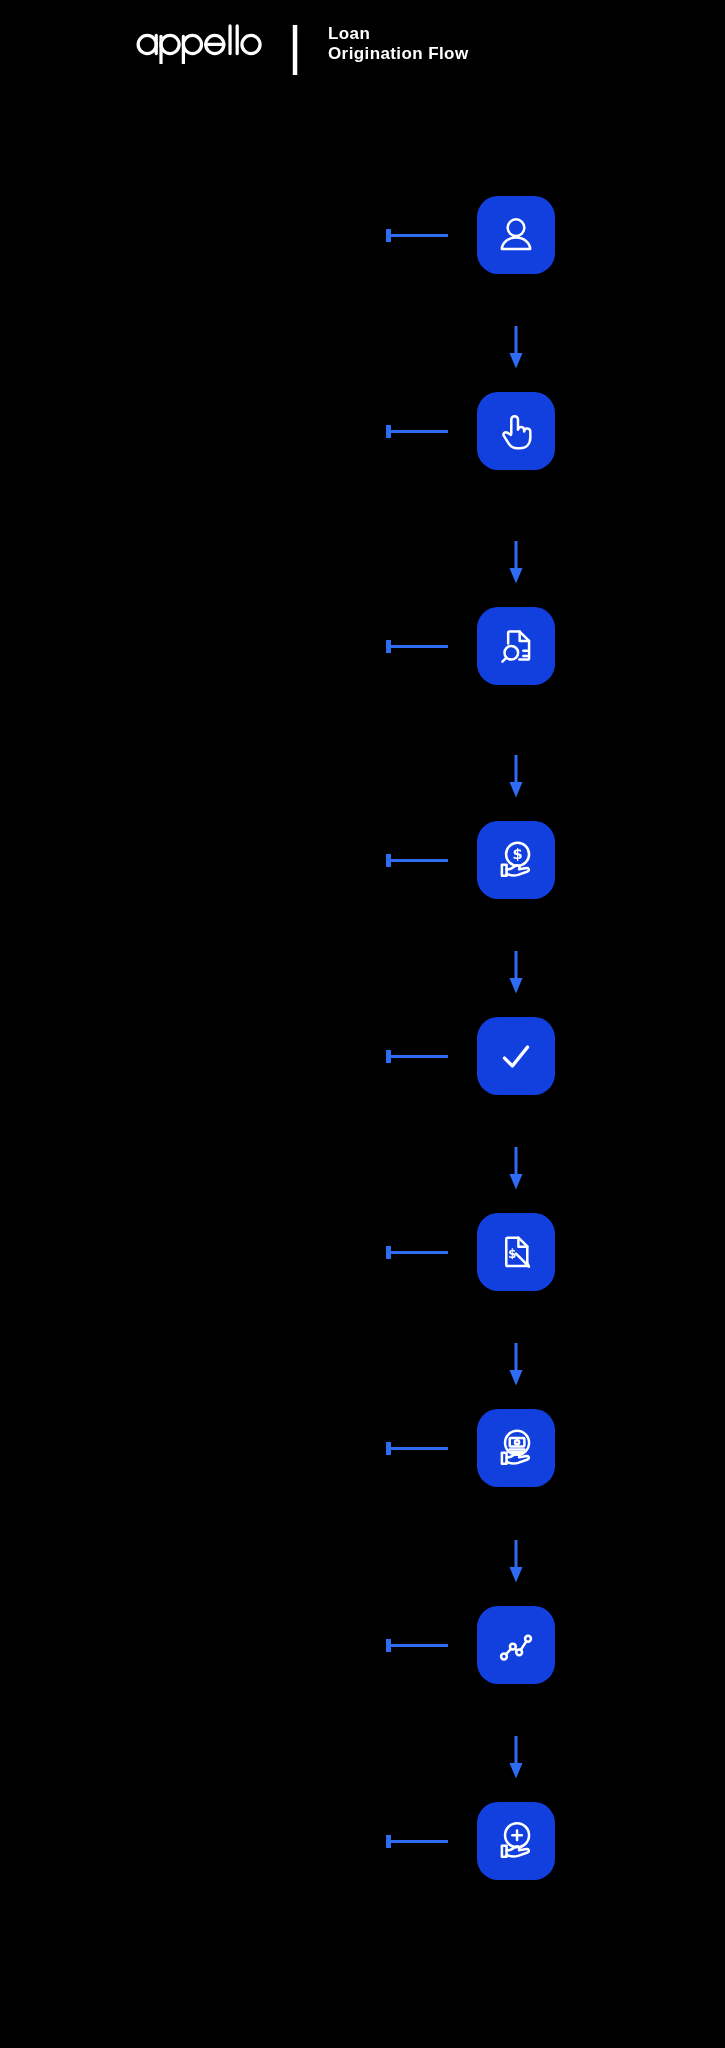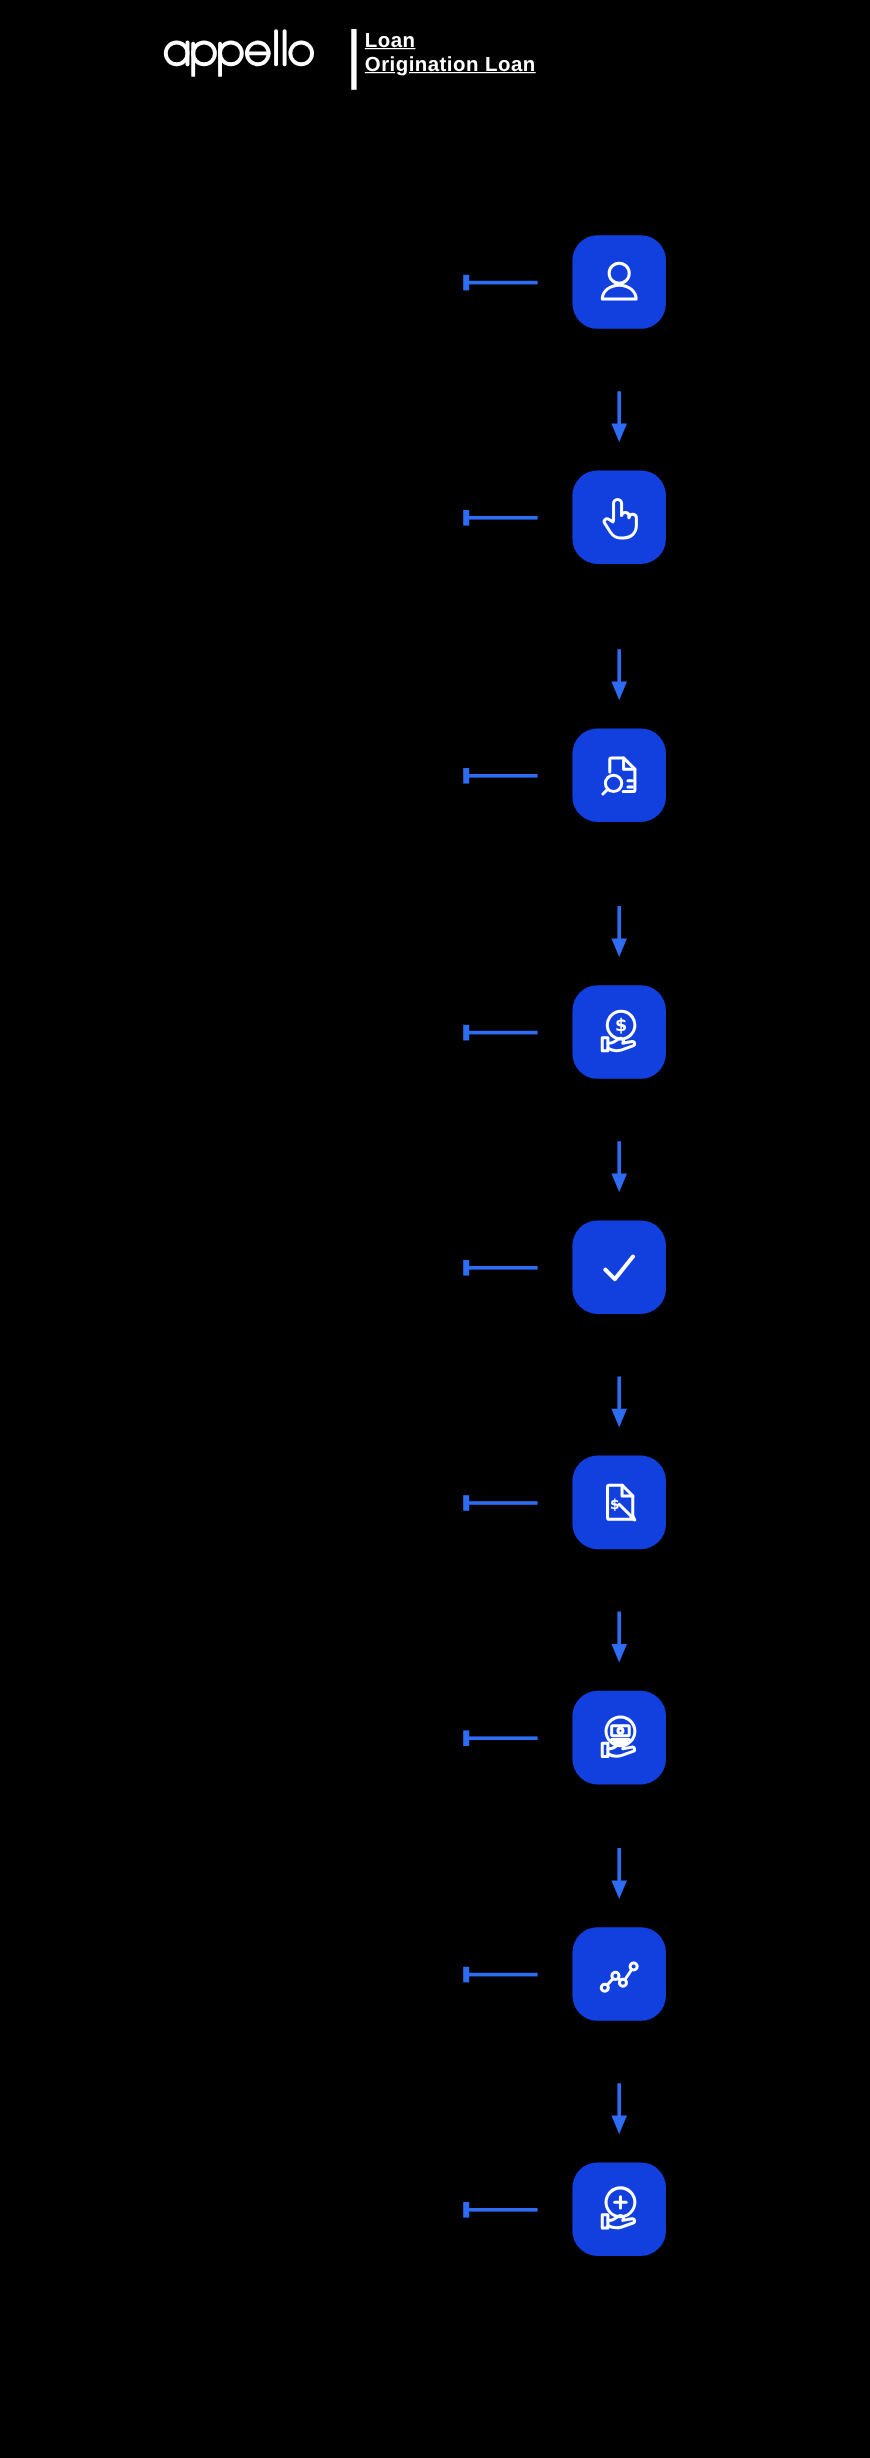--- a/index.html
+++ b/index.html
@@ -15,22 +15,22 @@
   .header{position:absolute;left:0;top:0;width:725px;height:90px}
   .logo{position:absolute;left:133px;top:24px;width:136px;height:40px}
   .logo svg{display:block;width:136px;height:40px}
   .logo svg *{stroke:var(--icon-stroke);fill:none;stroke-width:3.4;stroke-linecap:round}
   .sr{position:absolute;width:1px;height:1px;overflow:hidden;clip:rect(0 0 0 0);white-space:nowrap}
   .divider{
     position:absolute;left:288px;top:23px;height:45px;width:8px;
     color:var(--text);font-size:54px;line-height:44px;font-weight:400;text-align:center;
   }
   .title{
-    position:absolute;left:304px;top:24px;color:var(--text);
-    font-size:17px;line-height:19.5px;font-weight:bold;letter-spacing:.4px;text-decoration:underline;
+    position:absolute;left:328px;top:24px;color:var(--text);
+    font-size:17px;line-height:19.5px;font-weight:bold;letter-spacing:.4px;
   }
   
   .step{position:absolute;left:0;width:725px;height:78px}
   .node{
     position:absolute;left:477px;top:0;width:78px;height:78px;
     background:var(--icon-bg);border-radius:21px;
     display:flex;align-items:center;justify-content:center;
   }
   .node svg{display:block;width:46px;height:46px}
   .node svg *{stroke:var(--icon-stroke);fill:none;stroke-width:2.4;stroke-linecap:round;stroke-linejoin:round}
@@ -67,21 +67,21 @@
 
         <path d="M100.5 2 V31"></path>
           <path d="M108 2 V31"></path>
 
         <circle cx="122.5" cy="21.5" r="9.5"></circle>
       </svg>
     </div>
     <div class="divider">|</div>
     <div class="title">
       <div>Loan</div>
-      <div>Origination Loan</div>
+      <div>Origination Flow</div>
     </div>
   </div>
 
   <div class="step" style="top:196px">
     <div class="connector">
       <span class="tick"></span>
       <span class="hline"></span>
     </div>
     <div class="node">
       <svg viewBox="0 0 44 44">

